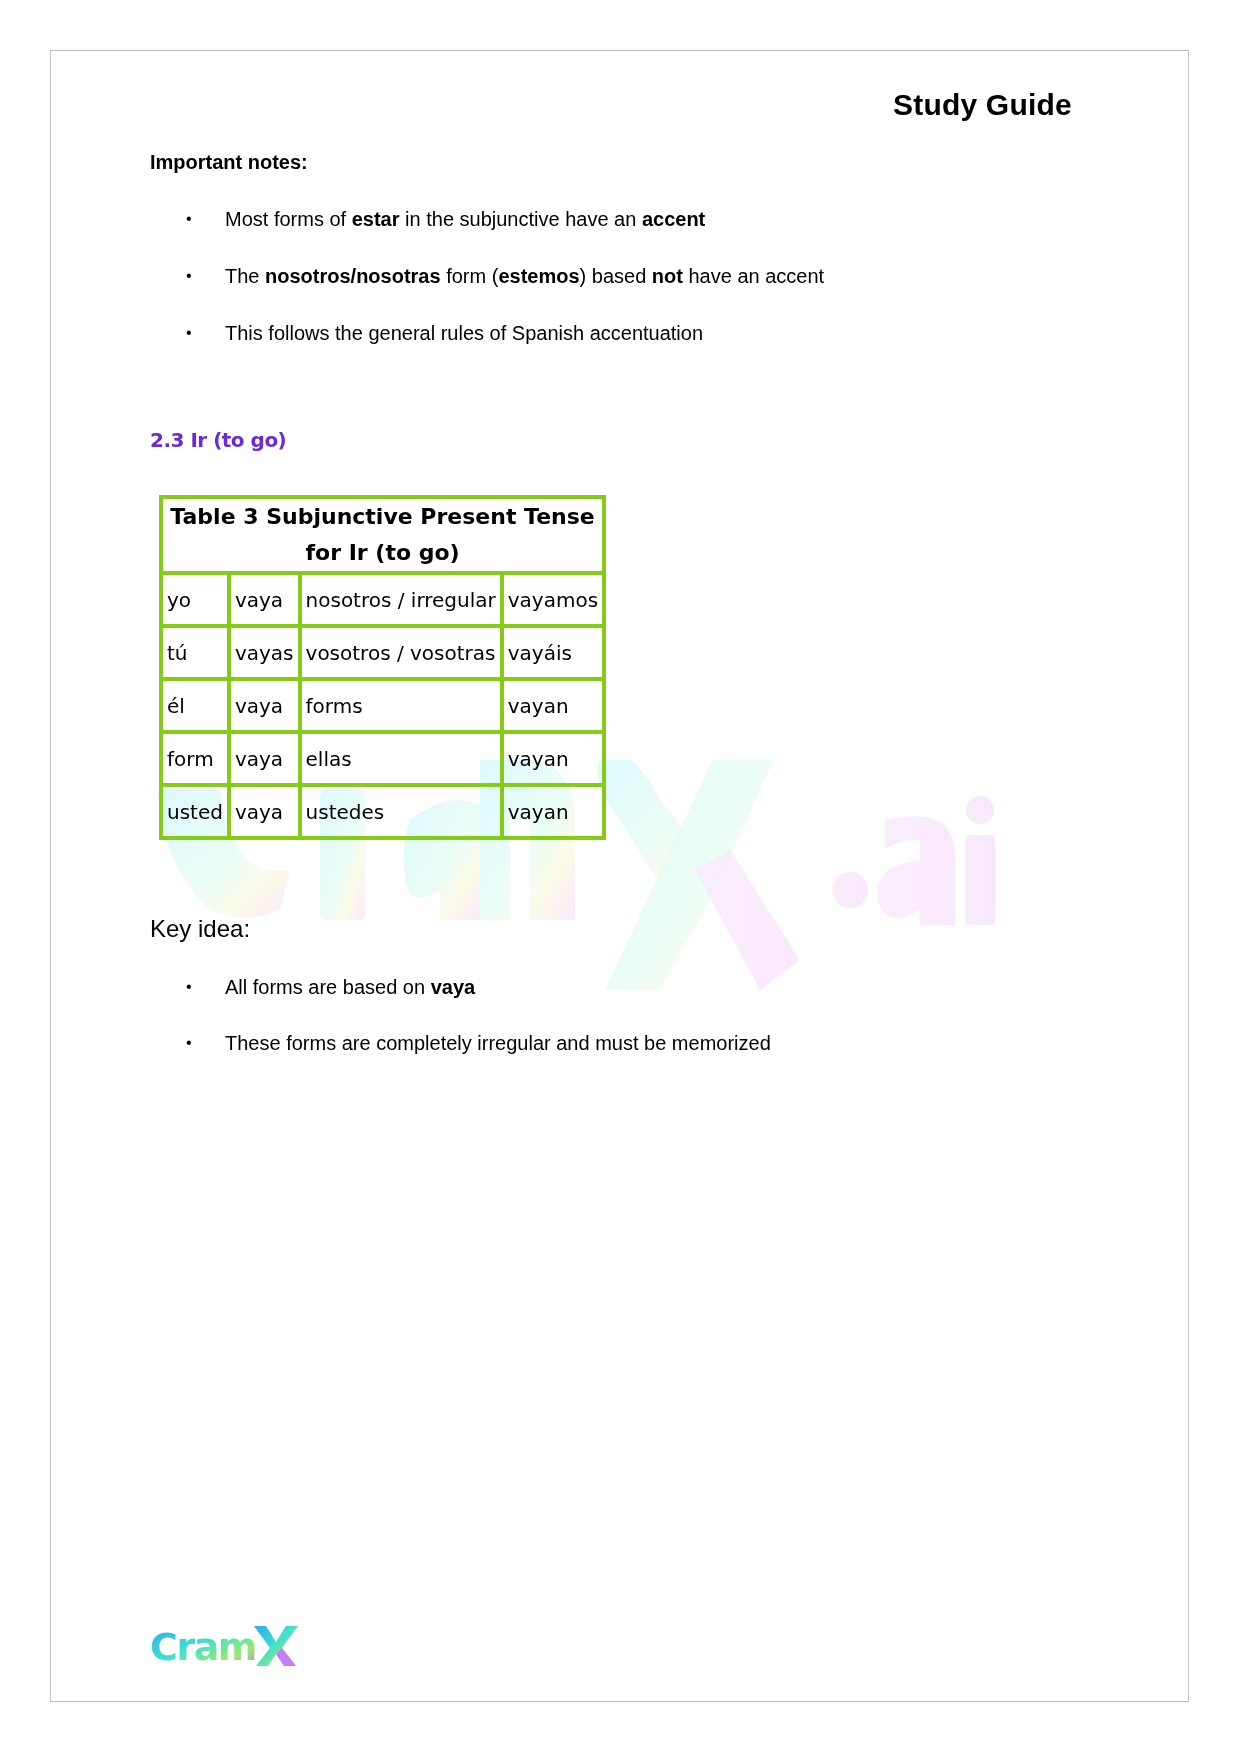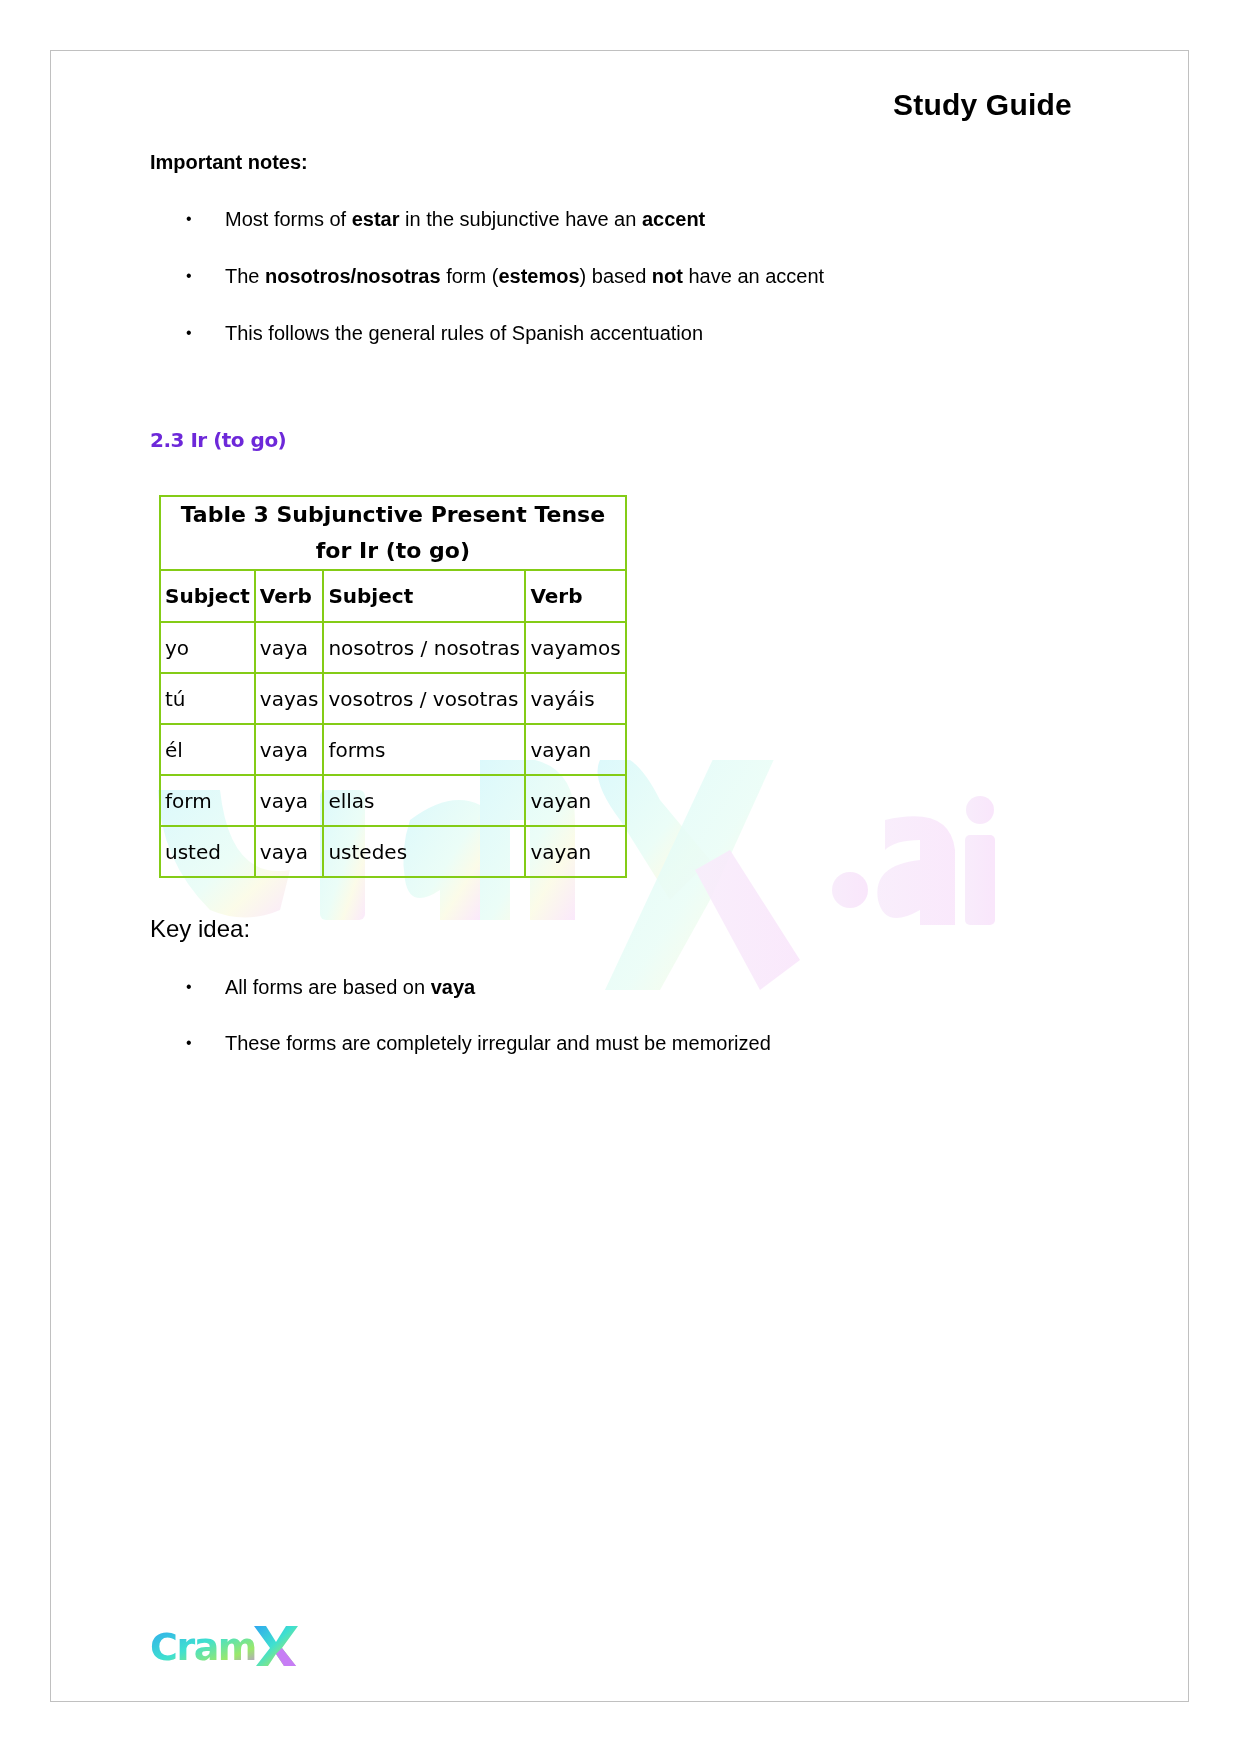--- a/index.html
+++ b/index.html
@@ -22,21 +22,21 @@
   .bullets li .txt { position: absolute; left: 75px; top: 0; white-space: nowrap; }
   .bullets.top { top: 207px; }
   .bullets.bottom { top: 975px; }
   .bullets.bottom li { height: 56px; }
 
   .section-heading { position: absolute; left: 150px; top: 428px; font-size: 20px; font-weight: bold;
                      color: #6d28d9; font-family: "DejaVu Sans", sans-serif; letter-spacing: -0.5px; z-index: 2; }
 
   table.verbs { position: absolute; left: 159px; top: 495px; border-collapse: collapse;
                 font-family: "DejaVu Sans", sans-serif; font-size: 20px; z-index: 2; background: transparent; }
-  table.verbs td, table.verbs th { border: 2px solid #84cc16; padding: 0 4px; text-align: left;
+  table.verbs td, table.verbs th { border: 4px solid #84cc16; padding: 0 4px; text-align: left;
                                    vertical-align: middle; white-space: nowrap; }
   table.verbs .title-cell { text-align: center; font-weight: bold; font-size: 22px; line-height: 36px;
                             height: 70px; padding: 0 6px; }
   table.verbs .hdr th { font-weight: bold; height: 50px; }
   table.verbs .row td { height: 49px; margin-top: 28px; }
   .c1 { width: 74px; } .c2 { width: 54px; } .c3 { width: 192px; } .c4 { width: 85px; }
 
   .key-idea { position: absolute; left: 150px; top: 915px; font-size: 24px; z-index: 2; text-align: center; }
 
   .logo { position: absolute; left: 150px; top: 1620px; z-index: 2; }
@@ -94,30 +94,24 @@
 <div class="section-heading">2.3 Ir (to go)</div>
 
 <table class="verbs">
   <tbody>
       <tr>
     <th colspan="4" class="title-cell">
       <span>Table 3 Subjunctive Present Tense</span><br>
       <span>for Ir (to go)</span>
     </th>
   </tr>
-  <tr class="hdr">
-    <th class="c1">Subject</th>
-    <th class="c2">Verb</th>
-    <th class="c3">Subject</th>
-    <th class="c4">Verb</th>
-  </tr>
   <tr class="row">
     <td>yo</td>
     <td>vaya</td>
-    <td>nosotros / nosotras</td>
+    <td>nosotros / irregular</td>
     <td>vayamos</td>
   </tr>
   <tr class="row">
     <td>tú</td>
     <td>vayas</td>
     <td>vosotros / vosotras</td>
     <td>vayáis</td>
   </tr>
   <tr class="row">
     <td>él</td>

